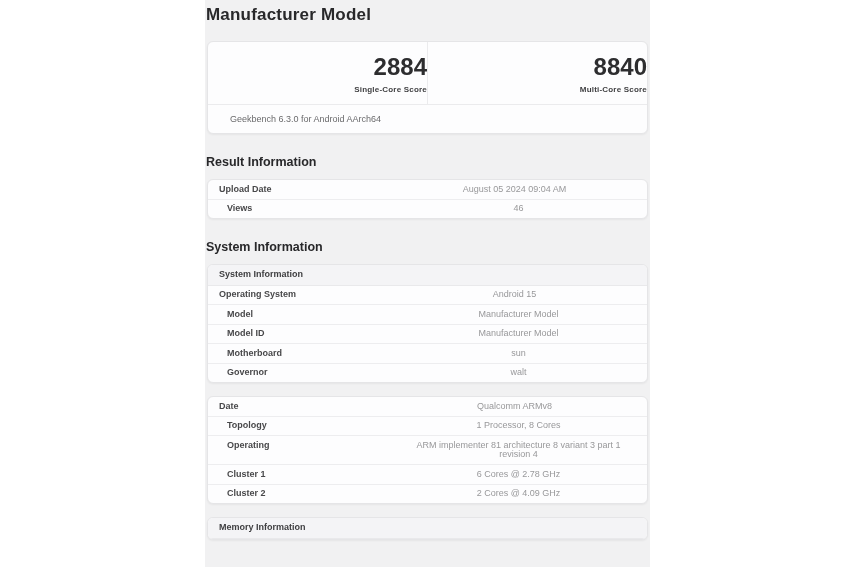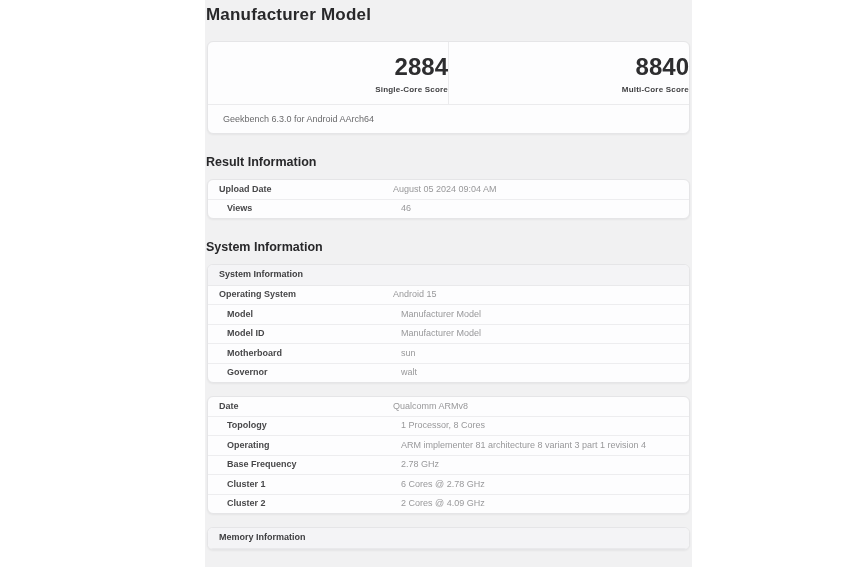--- a/index.html
+++ b/index.html
@@ -6,21 +6,21 @@
   html, body {
     margin: 0; padding: 0;
     width: 850px; height: 567px;
     background: #ffffff;
     overflow: hidden;
     font-family: "Liberation Sans", "DejaVu Sans", sans-serif;
   }
   .content-column {
     position: absolute;
     left: 205px; top: 0;
-    width: 487px; height: 567px;
+    width: 445px; height: 567px;
     background: #f1f1f2;
   }
   .page-title {
     margin: 4px 0 0 1px;
     font-size: 17px;
     line-height: 22px;
     font-weight: 700;
     color: #28282a;
     letter-spacing: 0.2px;
   }
@@ -48,21 +48,21 @@
   }
   .score-label {
     margin-top: 5px;
     font-size: 8px;
     font-weight: 700;
     color: #3e3e40;
     letter-spacing: 0.2px;
   }
   .note-row {
     border-top: 1px solid #ebebed;
-    padding: 9px 15px;
+    padding: 9px 22px;
     font-size: 9px;
     line-height: 10px;
     color: #6a6a6c;
   }
   .section-heading {
     margin: 21px 0 9px 1px;
     font-size: 12.5px;
     line-height: 15px;
     font-weight: 700;
     color: #28282a;
@@ -86,20 +86,21 @@
   .trow + .trow { border-top: 1px solid #ededef; padding-left: 19px; }
   .tlabel {
     width: 174px;
     flex: none;
     font-weight: 600;
     color: #48484a;
   }
   .tvalue {
     flex: 1;
     color: #98989a;
+    text-align: center;
   }
 </style>
 </head>
 <body>
 
 <div class="content-column">
 
   <h1 class="page-title">Manufacturer Model</h1>
 
   <div class="card score-card">
@@ -177,24 +178,20 @@
         <div class="trow">
           <div class="tlabel">Topology</div>
           <div class="tvalue">1 Processor, 8 Cores</div>
         </div>
 
         <div class="trow">
           <div class="tlabel">Operating</div>
           <div class="tvalue">ARM implementer 81 architecture 8 variant 3 part 1 revision 4</div>
         </div>
 
-        <div class="trow">
-          <div class="tlabel">Base Frequency</div>
-          <div class="tvalue">2.78 GHz</div>
-        </div>
 
         <div class="trow">
           <div class="tlabel">Cluster 1</div>
           <div class="tvalue">6 Cores @ 2.78 GHz</div>
         </div>
 
         <div class="trow">
           <div class="tlabel">Cluster 2</div>
           <div class="tvalue">2 Cores @ 4.09 GHz</div>
         </div>

